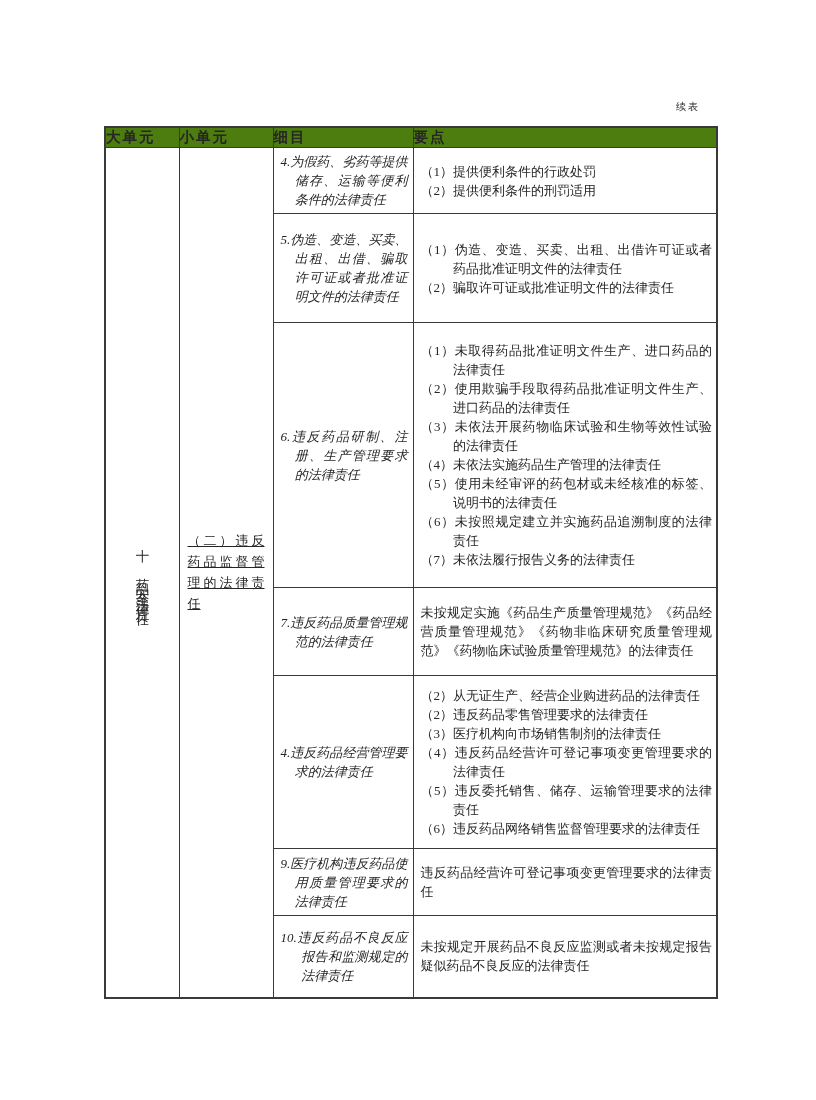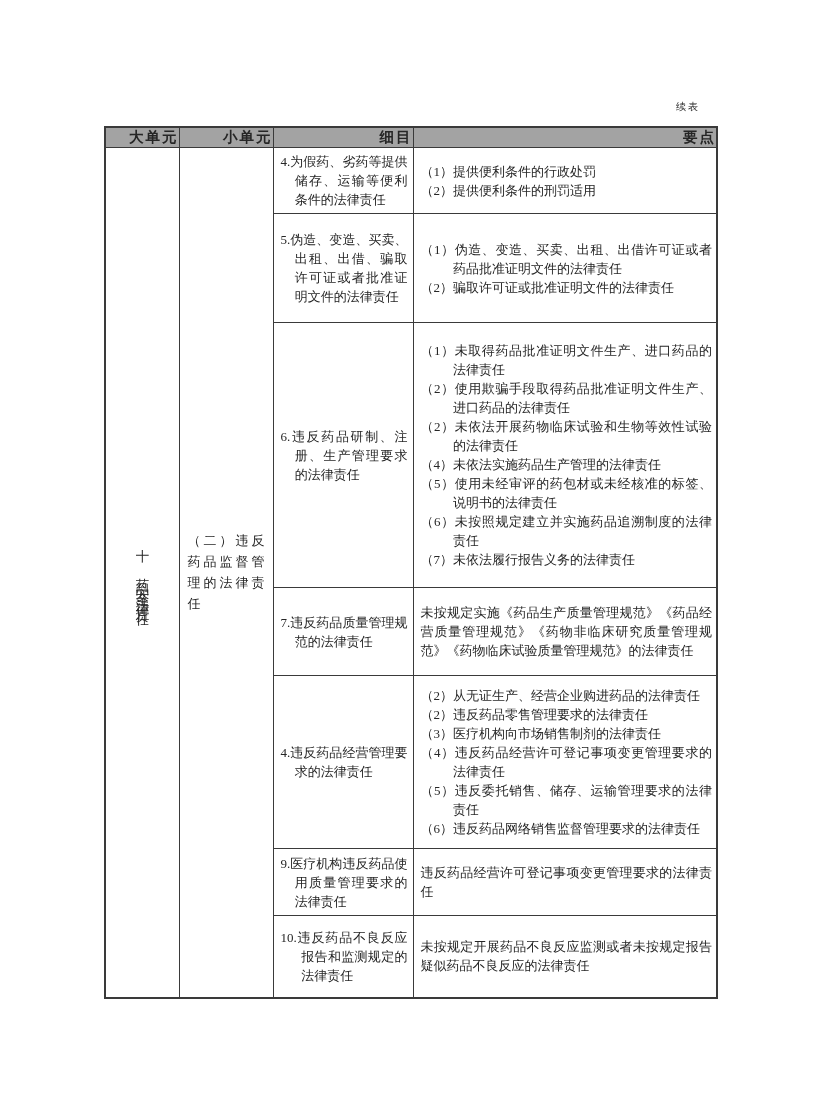--- a/index.html
+++ b/index.html
@@ -28,26 +28,26 @@
     width: 612px;
     border-collapse: collapse;
     table-layout: fixed;
     border: 2px solid #3a3a3a;
   }
   table.exam th, table.exam td {
     border: 1px solid #3a3a3a;
     vertical-align: middle;
   }
   thead th {
-    background: #a3a3a3;
+    background: #4d7c0f;
     font-size: 14.5px;
     font-weight: 600;
     height: 15px;
     letter-spacing: 2px;
-    text-align: right;
+    text-align: left;
   }
   tr.rh4  { height: 62px; }
   tr.rh5  { height: 109px; }
   tr.rh6  { height: 265px; }
   tr.rh7  { height: 88px; margin-left: 28px; }
   tr.rh8  { height: 173px; }
   tr.rh9  { height: 67px; }
   tr.rh10 { height: 82px; }
 
   .big-unit-cell { text-align: center; }
@@ -64,27 +64,29 @@
     letter-spacing: 5px;
     font-size: 13.5px;
     line-height: 1;
   }
   .small-unit-cell {
     padding: 6px 8px;
     font-size: 13px;
     line-height: 21px;
     text-align: justify;
     text-justify: inter-character;
+    text-decoration: underline;
   }
   .detail-cell {
     padding: 4px 5px 4px 7px;
     font-size: 13px;
     line-height: 19px;
     text-align: justify;
     text-justify: inter-character;
+    font-style: italic;
   }
   .points-cell {
     padding: 4px 4px 4px 7px;
     font-size: 13px;
     line-height: 19px;
     text-align: justify;
     text-justify: inter-character;
   }
   .hang      { padding-left: 1.1em; text-indent: -1.1em; }
   .hang-wide { padding-left: 1.6em; text-indent: -1.6em; }
@@ -143,21 +145,21 @@
         </td>
       </tr>
 
       <tr class="rh6">
         <td class="detail-cell">
           <div class="hang">6.违反药品研制、注册、生产管理要求的法律责任</div>
         </td>
         <td class="points-cell">
           <div class="pt">（1）未取得药品批准证明文件生产、进口药品的法律责任</div>
           <div class="pt">（2）使用欺骗手段取得药品批准证明文件生产、进口药品的法律责任</div>
-          <div class="pt">（2）未依法开展药物临床试验和生物等效性试验的法律责任</div>
+          <div class="pt">（3）未依法开展药物临床试验和生物等效性试验的法律责任</div>
           <div class="pt">（4）未依法实施药品生产管理的法律责任</div>
           <div class="pt">（5）使用未经审评的药包材或未经核准的标签、说明书的法律责任</div>
           <div class="pt">（6）未按照规定建立并实施药品追溯制度的法律责任</div>
           <div class="pt">（7）未依法履行报告义务的法律责任</div>
         </td>
       </tr>
 
       <tr class="rh7">
         <td class="detail-cell">
           <div class="hang">7.违反药品质量管理规范的法律责任</div>

